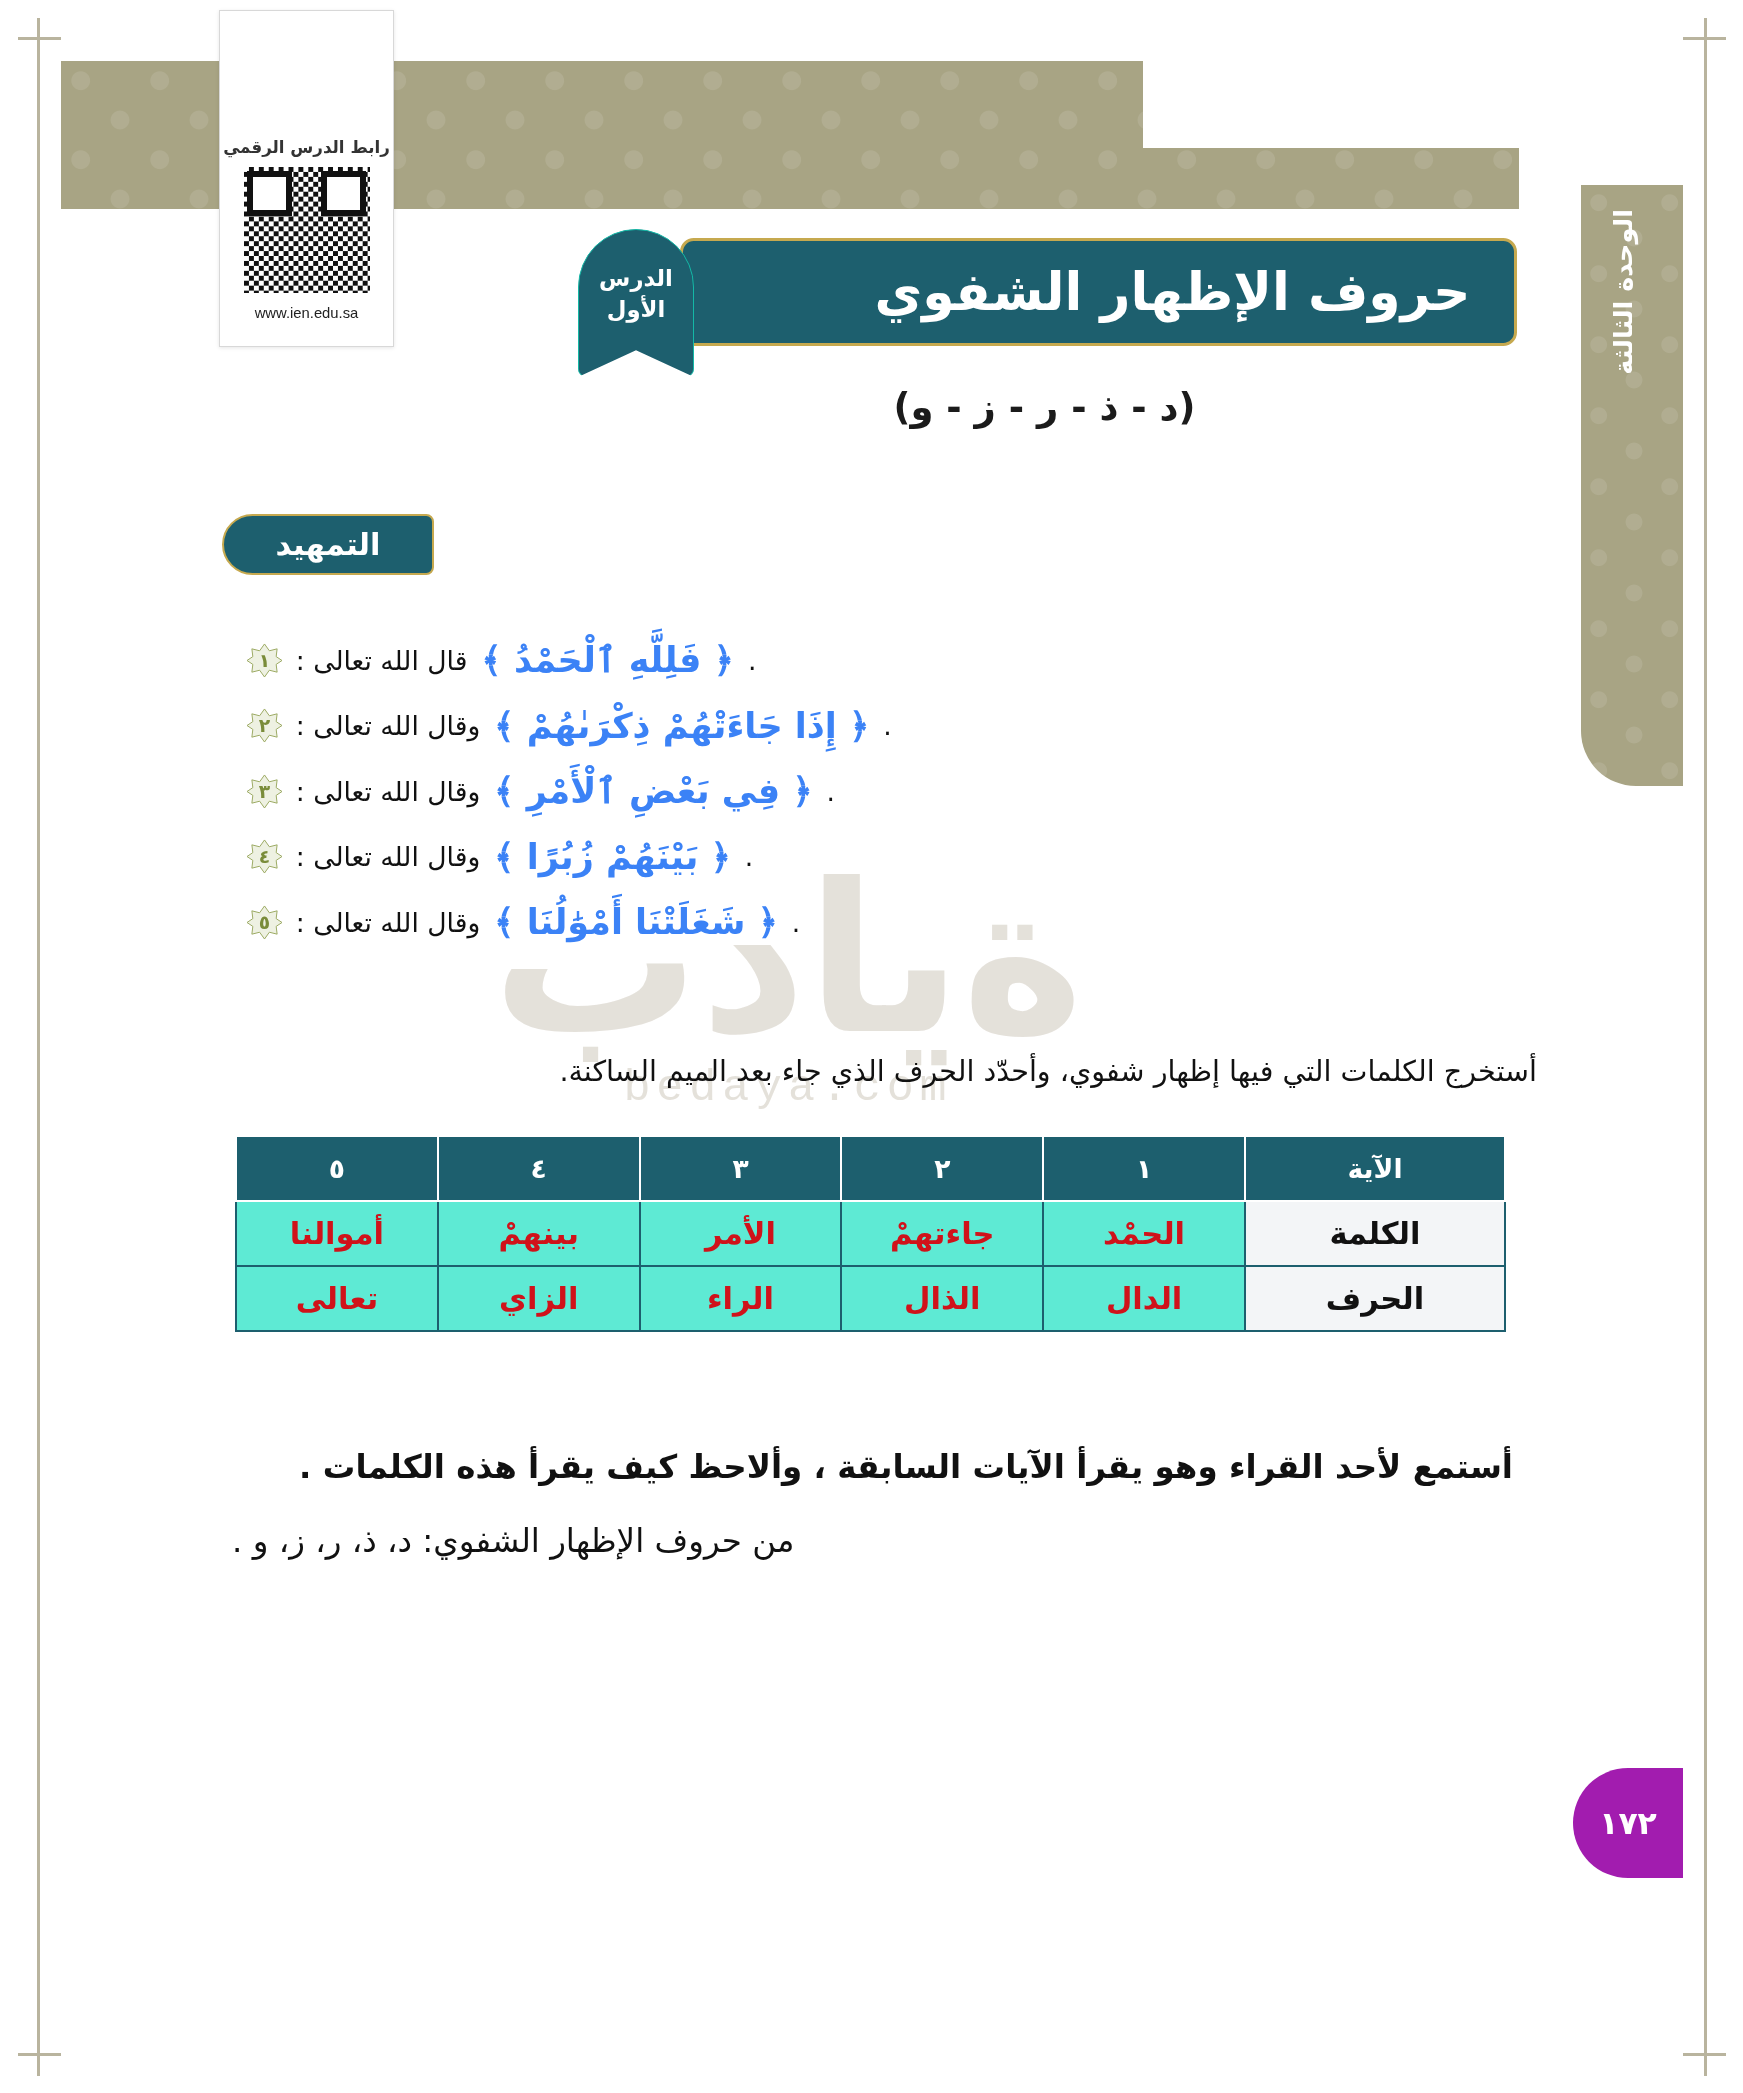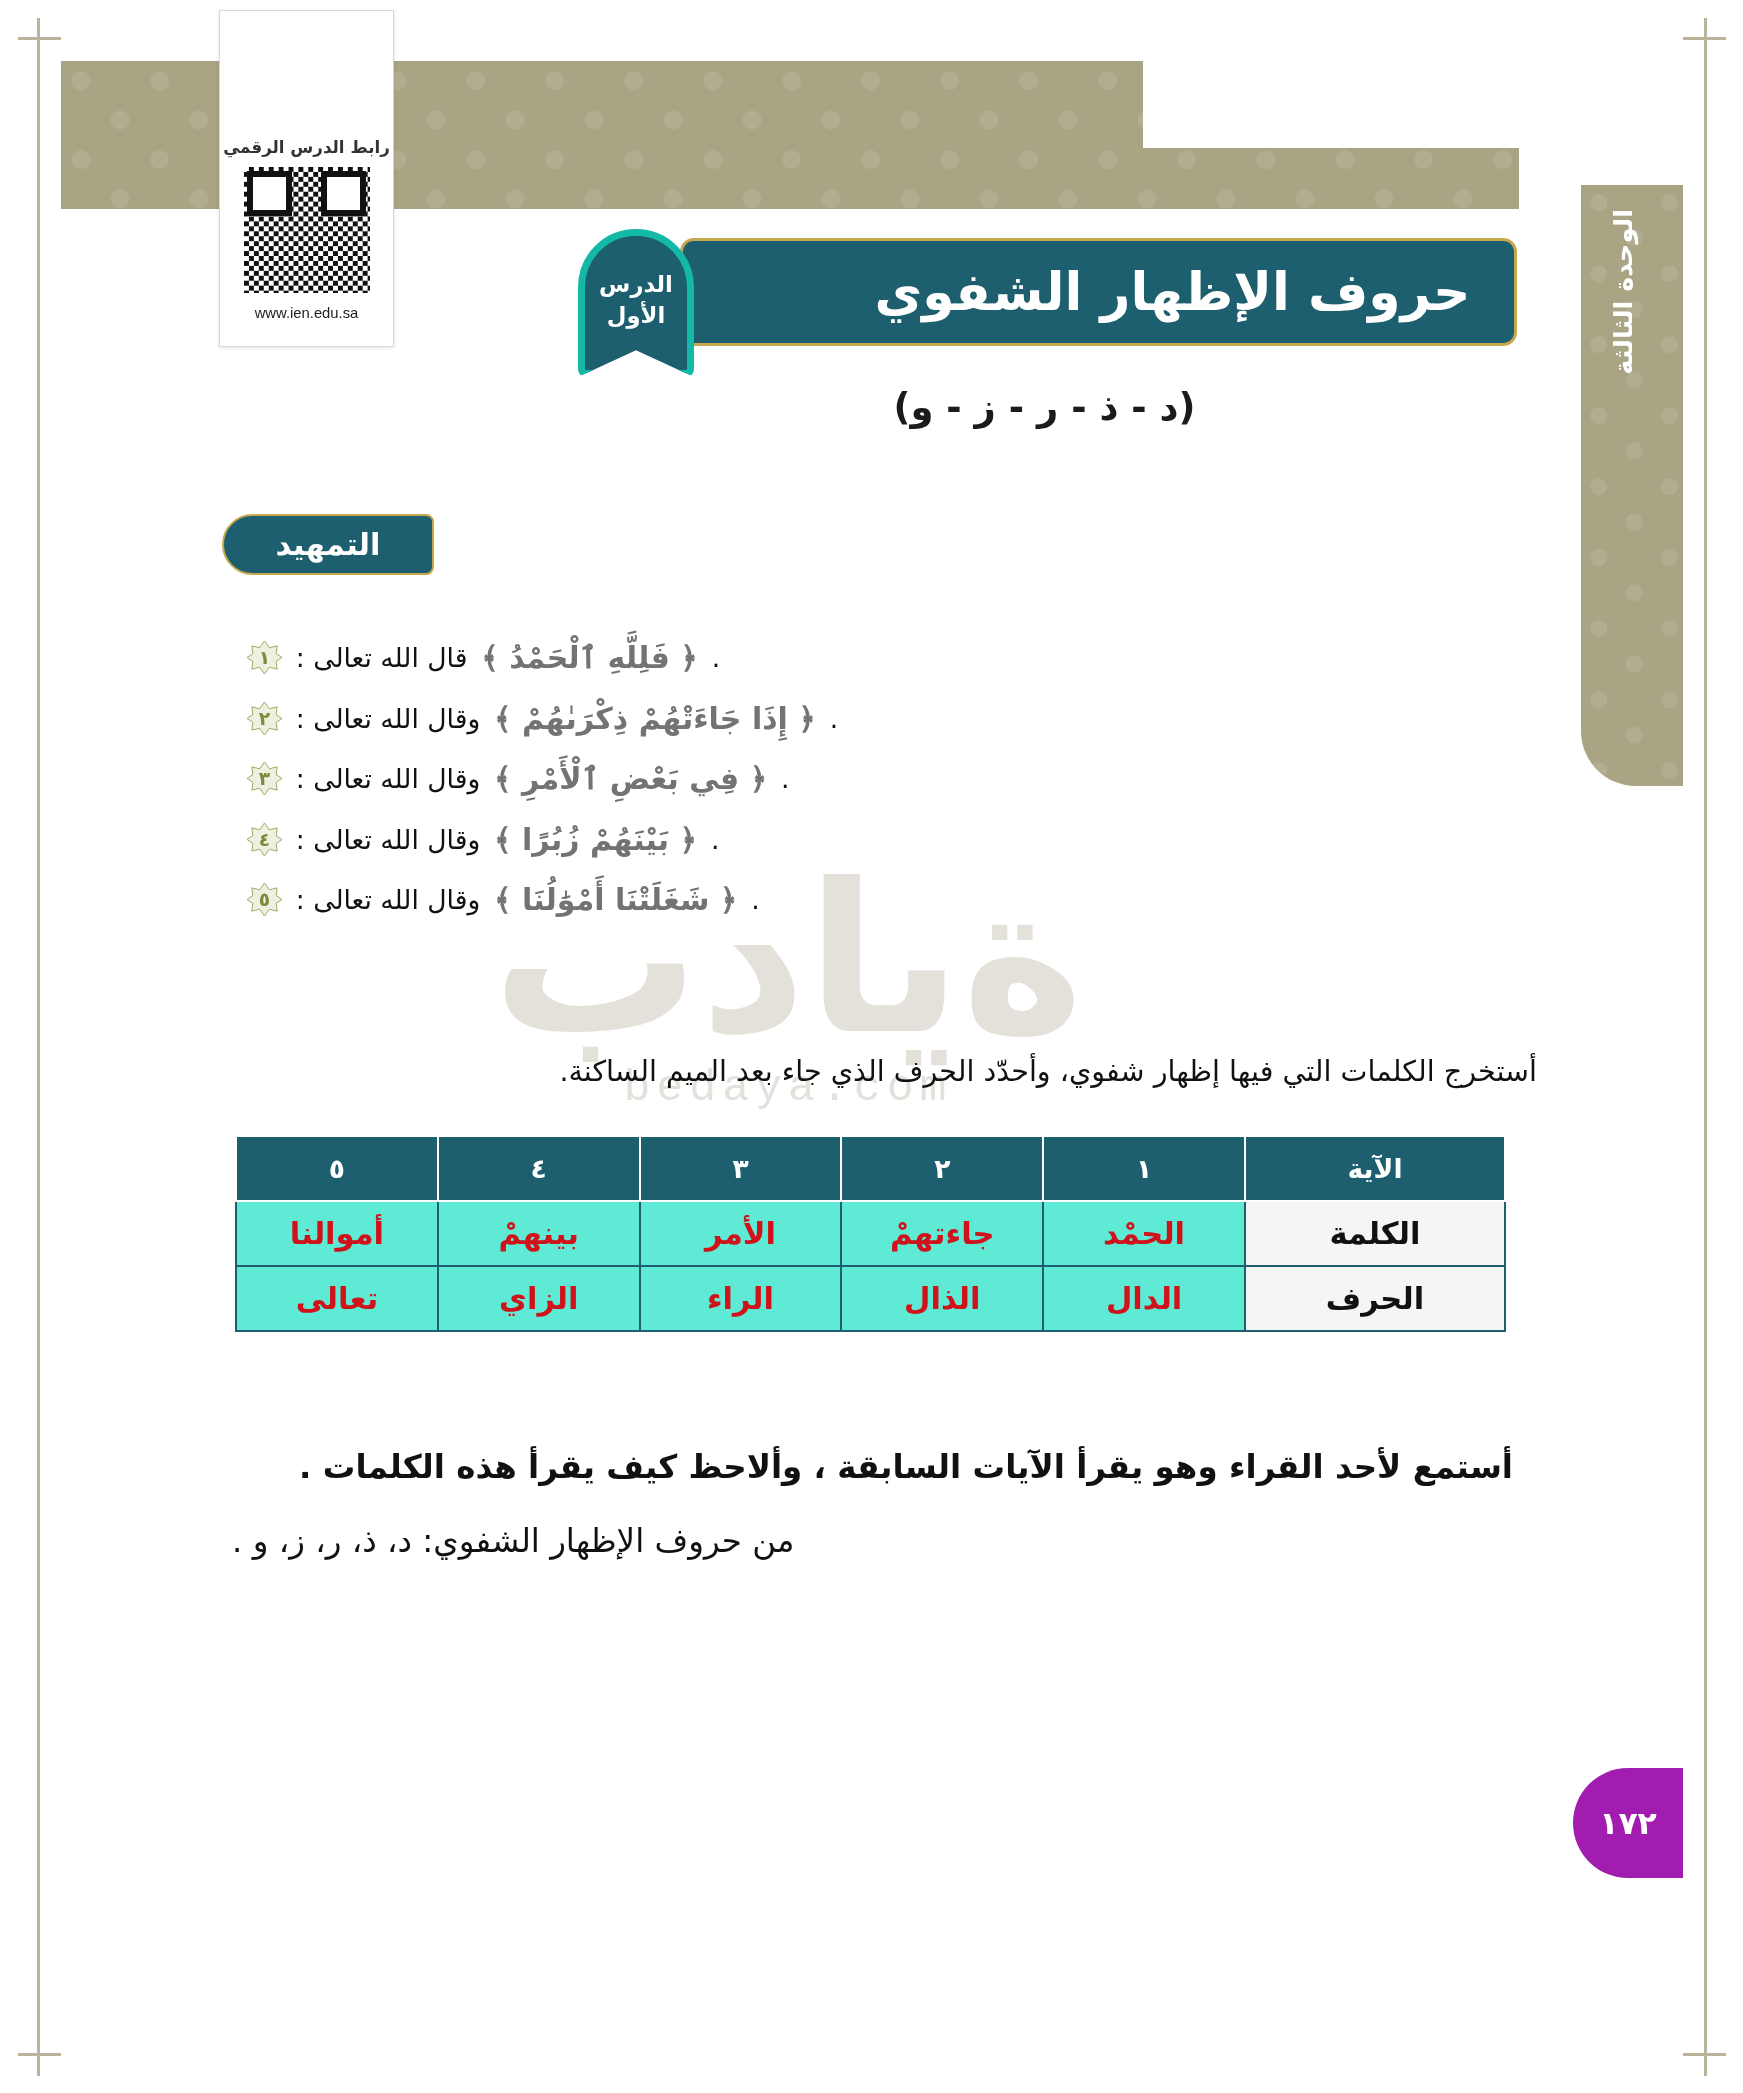--- a/index.html
+++ b/index.html
@@ -166,21 +166,21 @@
     padding-left: 148px;
     letter-spacing: 0;
   }
   .lesson-badge {
     position: absolute;
     right: 1050px;
     top: 229px;
     width: 116px;
     height: 148px;
     background: #1d5f6e;
-    border: 7px solid #14b8a6;
+    border: 1px solid #14b8a6;
     border-radius: 59px 59px 7.9px 7.9px;
     box-sizing: border-box;
     color: #ffffff;
     text-align: center;
     font-size: 22.7px;
     font-weight: bold;
     line-height: 1.35;
     padding-top: 33px;
     clip-path: polygon(0 0, 100% 0, 100% 100%, 50% 82%, 0 100%);
   }
@@ -280,22 +280,22 @@
     font-weight: bold;
   }
   .num-badge svg { position: absolute; inset: 0; }
   .num-badge span { position: relative; z-index: 2; }
   .ayah-lead {
     font-size: 26.6px;
     color: #111;
     white-space: nowrap;
   }
   .ayah-quote {
-    font-size: 30px;
-    color: #737373;
+    font-size: 35px;
+    color: #3b82f6;
     font-weight: bold;
     white-space: nowrap;
   }
   .ayah-dot {
     font-size: 26.6px;
     color: #111;
   }
 
   
   .instruction {

